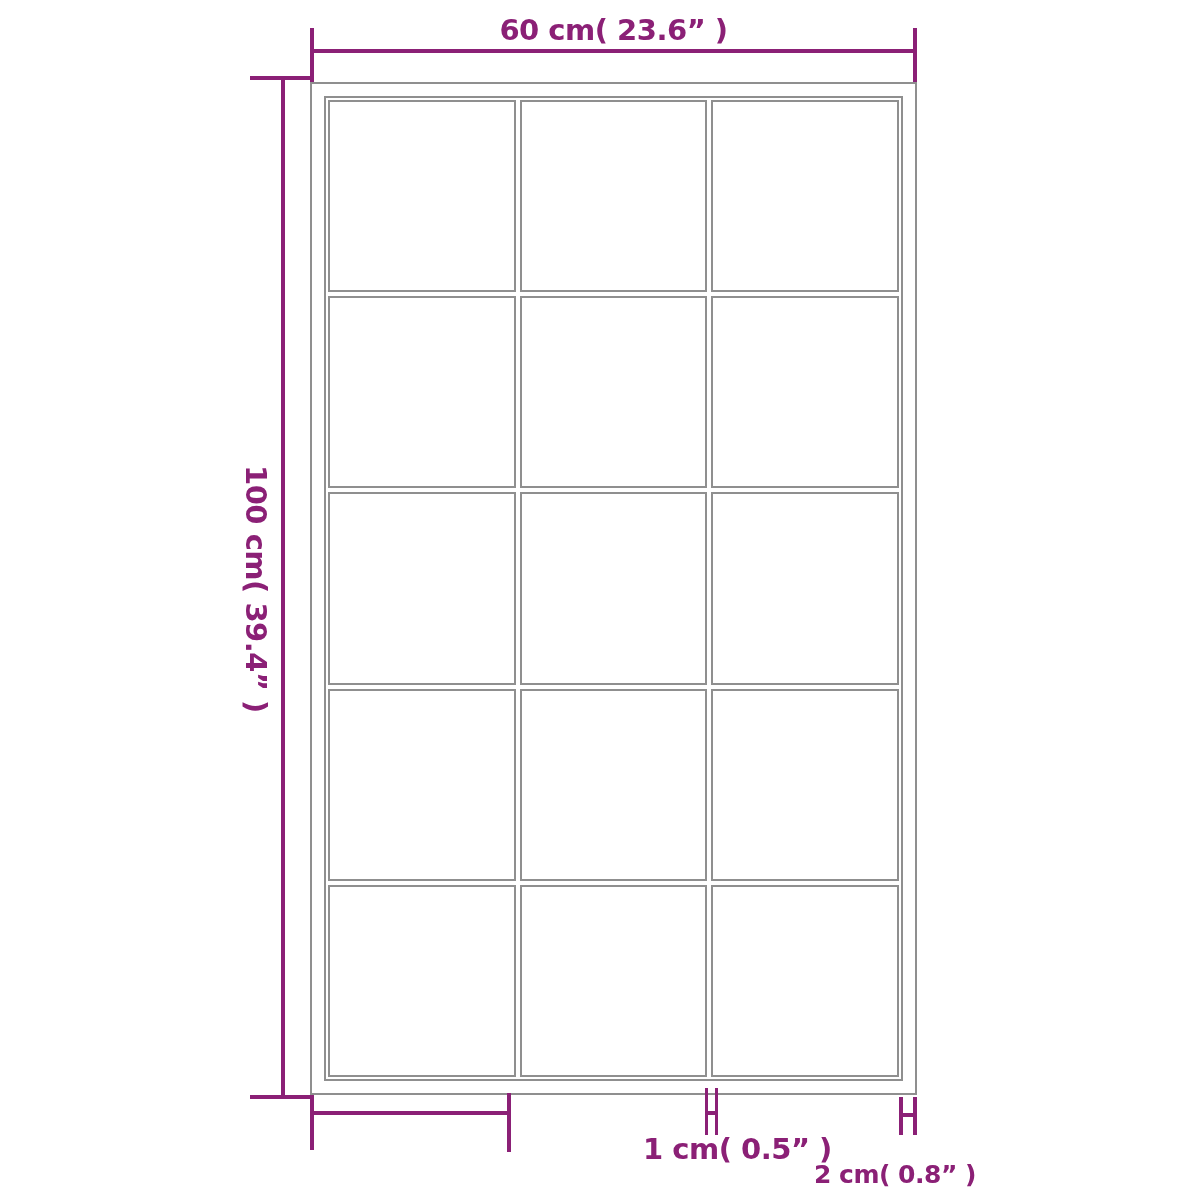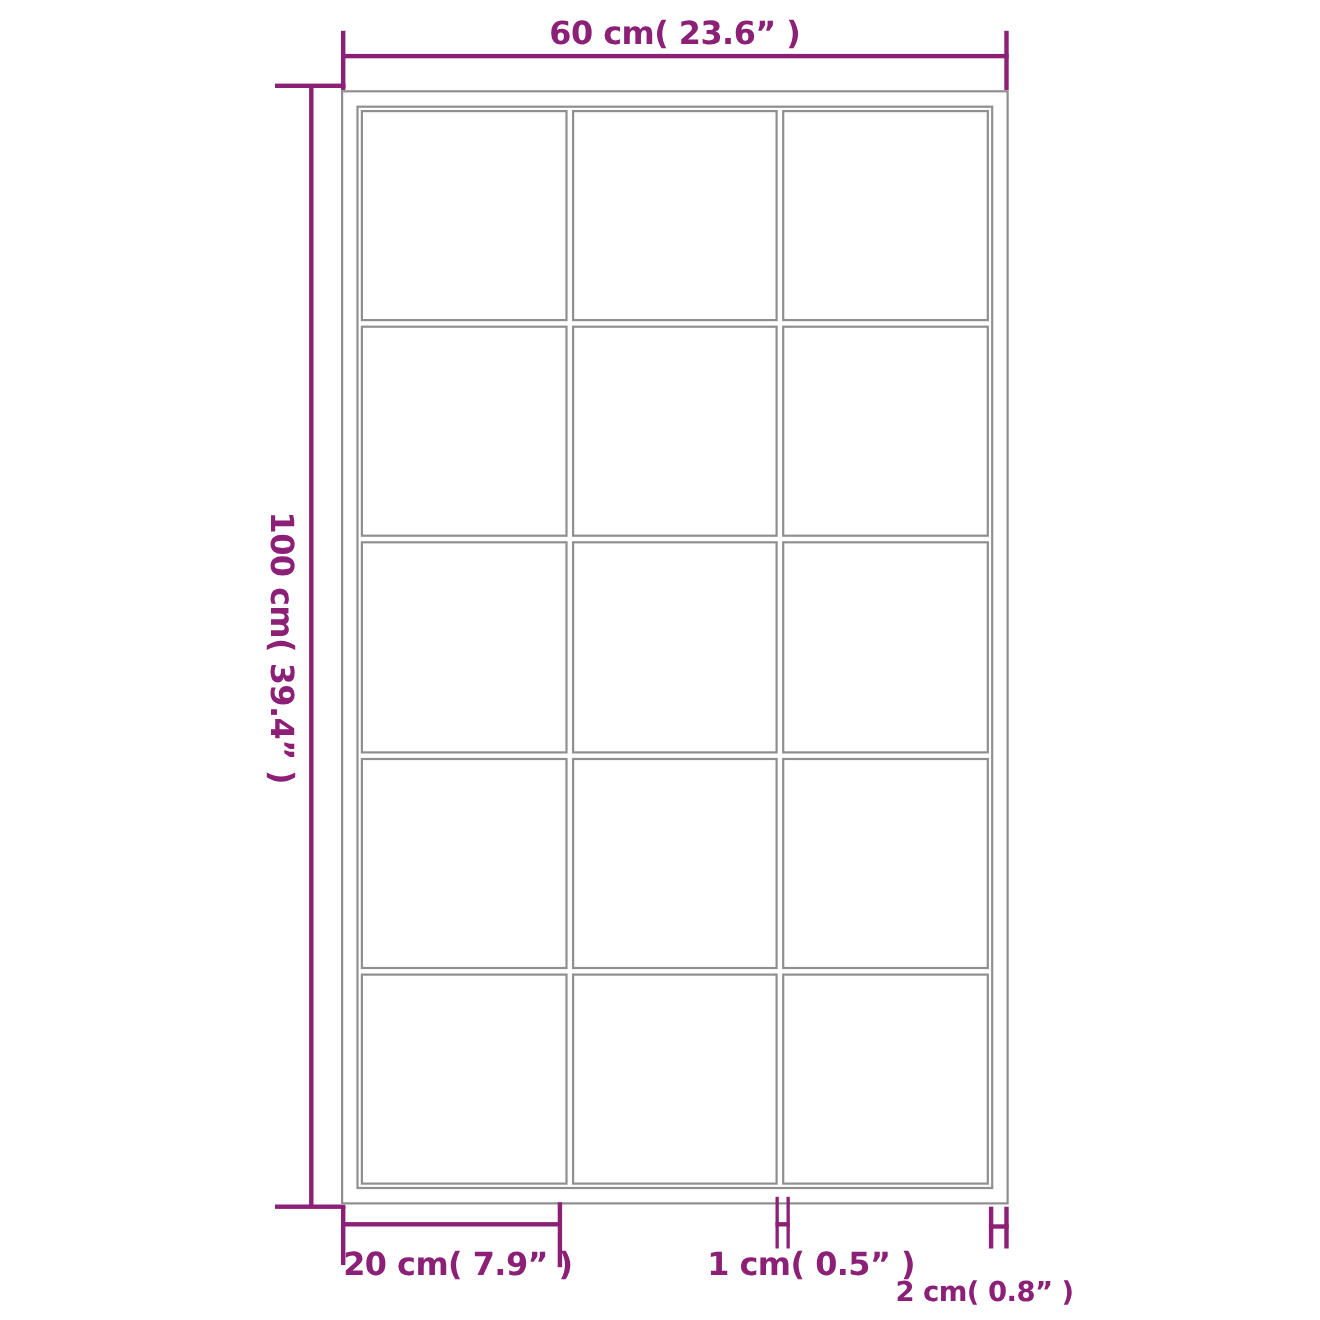--- a/index.html
+++ b/index.html
@@ -88,21 +88,20 @@
       <div class="pane"></div>
       <div class="pane"></div>
       <div class="pane"></div>
       <div class="pane"></div>
       <div class="pane"></div>
     </div>
 
   <div class="dim-vline" style="left:310px;top:1097px;width:4px;height:53px;"></div>
   <div class="dim-vline" style="left:507px;top:1093px;width:4px;height:59px;"></div>
   <div class="dim-hline" style="left:312px;top:1111px;width:197px;height:4px;"></div>
-  <div class="dim-text" style="left:312px;width:197px;top:1132px;">20 cm( 7.9”  )</div>
 
   <div class="dim-vline" style="left:705px;top:1088px;width:3px;height:47px;"></div>
   <div class="dim-vline" style="left:715px;top:1088px;width:3px;height:47px;"></div>
   <div class="dim-hline" style="left:705px;top:1111px;width:13px;height:4px;"></div>
   <div class="dim-text" style="left:643px;width:150px;top:1132px;">1 cm( 0.5”  )</div>
 
   <div class="dim-vline" style="left:899px;top:1097px;width:4px;height:38px;"></div>
   <div class="dim-vline" style="left:913px;top:1097px;width:4px;height:38px;"></div>
   <div class="dim-hline" style="left:899px;top:1113px;width:18px;height:4px;"></div>
   <div class="dim-text" style="left:814px;width:150px;top:1160px;font-size:25px;">2 cm( 0.8”  )</div>

